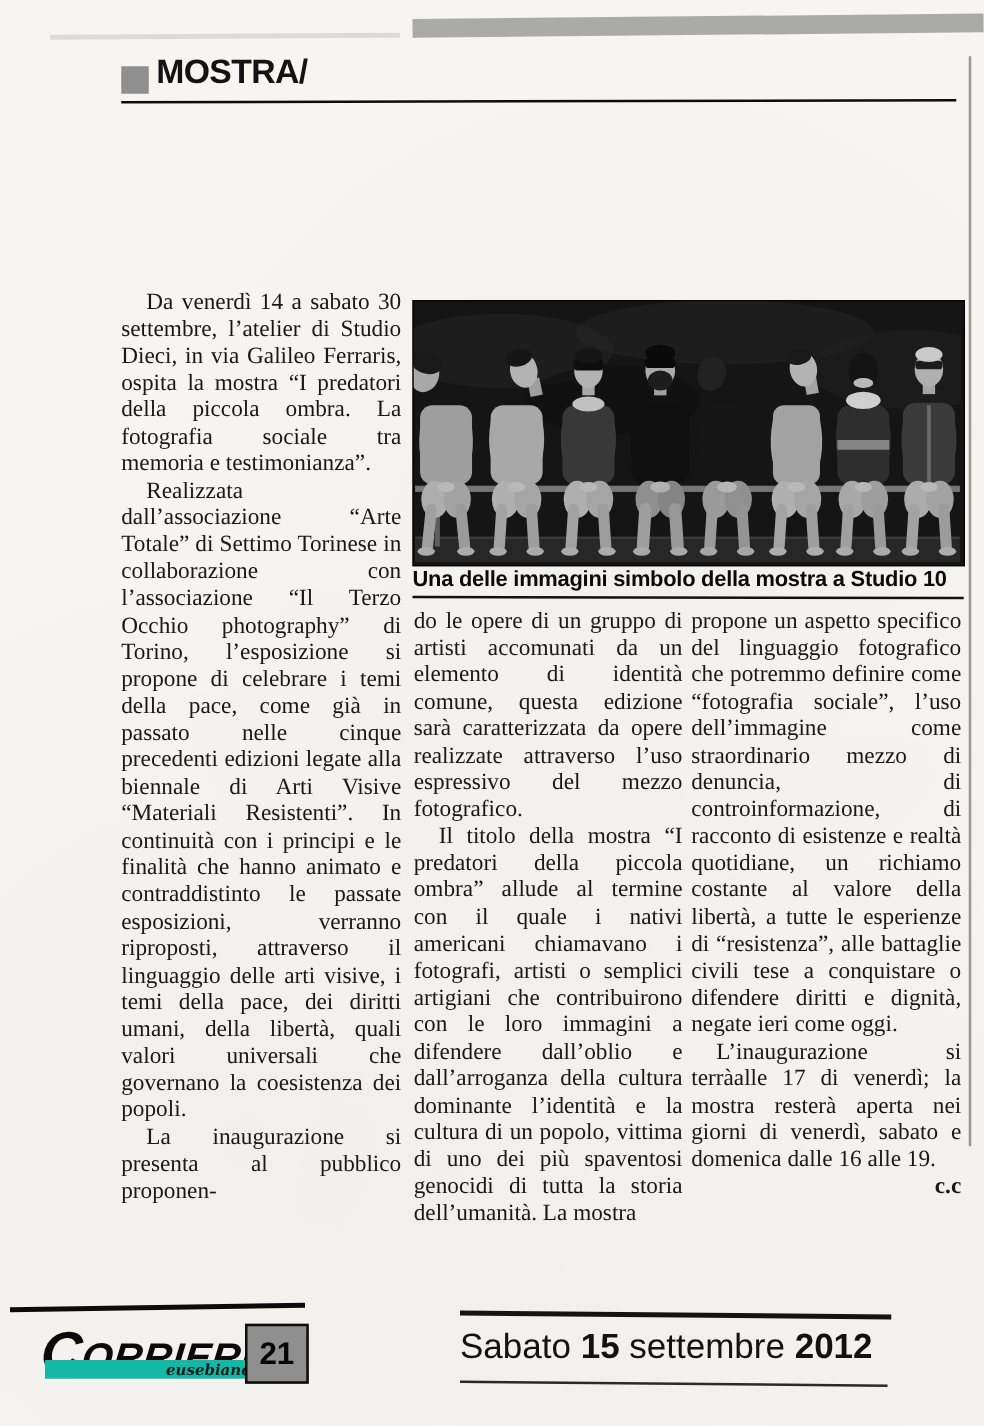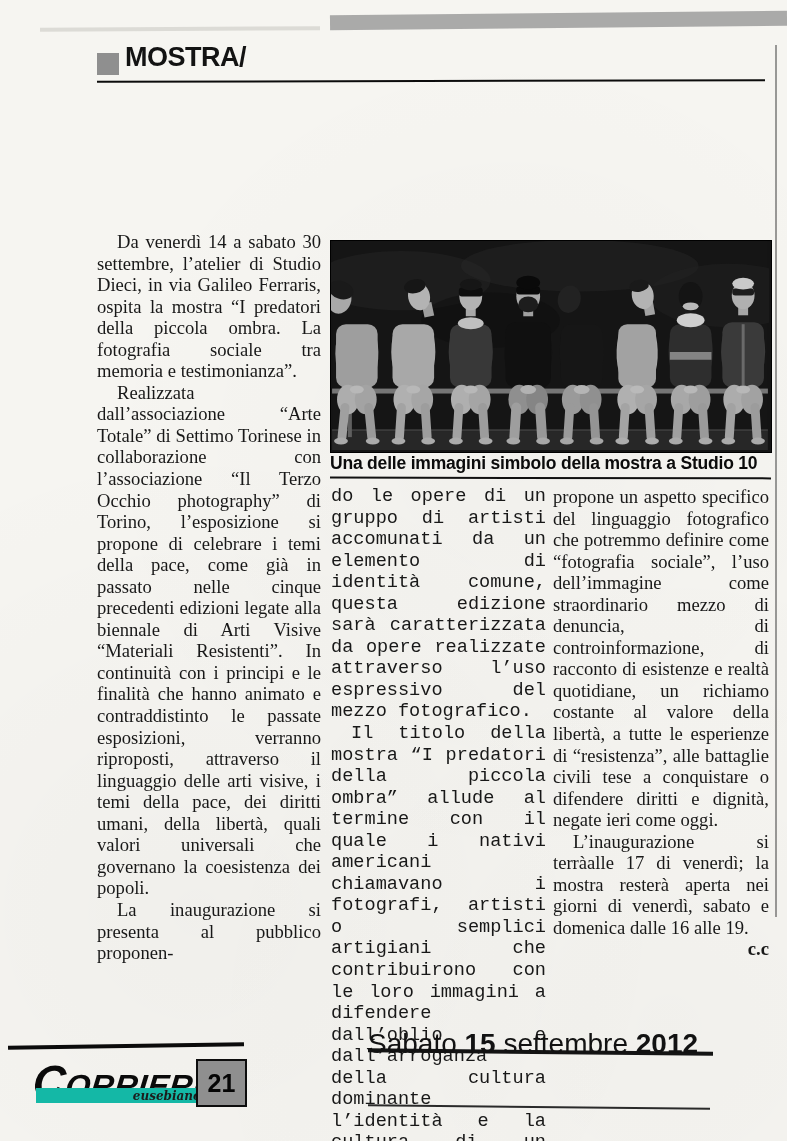--- a/index.html
+++ b/index.html
@@ -29,21 +29,21 @@
 
   
   .headline{left:94px;top:84px;width:680px;font-family:"Liberation Sans","DejaVu Sans",sans-serif;
     font-weight:700;font-size:54px;line-height:63px;letter-spacing:-1.5px;color:#080808;}
 
   
   .col{font-size:18.6px;line-height:21.55px;text-align:justify;color:#181818;}
   .col p{margin:0;text-indent:20px;}
   .col p.cont{text-indent:0;}
   .col-left{left:97px;top:231px;width:224px;height:692px;}
-  .col-mid{left:331px;top:486px;width:215px;height:437px;font-family:Liberation Mono, monospace;}
+  .col-mid{left:331px;top:486px;width:215px;height:437px;}
   .col-right{left:553px;top:486px;width:216px;height:437px;}
   .sig{float:right;font-weight:700;}
 
   
   .photo{left:330px;top:240px;width:440px;height:211px;border:1px solid #000;background:#141414;}
   .photo svg{display:block;}
   .caption{left:330px;top:453px;width:441px;font-family:"Liberation Sans","DejaVu Sans",sans-serif;
     font-weight:700;font-size:17.5px;letter-spacing:-0.2px;color:#0b0b0b;white-space:nowrap;}
   .caption-rule{left:330px;top:477px;width:441px;height:2px;background:#111;transform:rotate(0.1deg);}
 
@@ -55,21 +55,21 @@
   .logo-text::first-letter{font-size:45px;}
   .logo-subbar{position:absolute;left:3px;top:32px;width:171px;height:15px;background:#14b8a6;
     display:flex;justify-content:flex-end;align-items:center;padding-right:6px;box-sizing:border-box;}
   .logo-sub{font-family:"DejaVu Serif",serif;font-style:italic;font-weight:700;font-size:12px;color:#1c1c1c;}
   .page-box{position:absolute;left:163px;top:3px;width:47px;height:44px;background:#8f8f8f;border:2px solid #0d0d0d;
     display:flex;align-items:center;justify-content:center;
     font-family:"Liberation Sans","DejaVu Sans",sans-serif;font-weight:800;font-size:25px;color:#050505;}
 
   
   .date-topline{left:368px;top:1050px;width:345px;height:4px;background:#141414;transform:rotate(0.55deg);}
-  .date-text{left:368px;top:1028px;width:360px;font-family:"Liberation Sans","DejaVu Sans",sans-serif;
+  .date-text{left:368px;top:1061px;width:360px;font-family:"Liberation Sans","DejaVu Sans",sans-serif;
     font-size:28px;color:#121212;white-space:nowrap;}
   .date-text .b{font-weight:700;}
   .date-botline{left:368px;top:1106px;width:342px;height:2px;background:#2a2a2a;transform:rotate(0.55deg);}
 </style>
 </head>
 <body>
 
 <div class="abs smudge-top"></div>
 <div class="abs smudge-left"></div>
 <div class="abs right-rule"></div>

